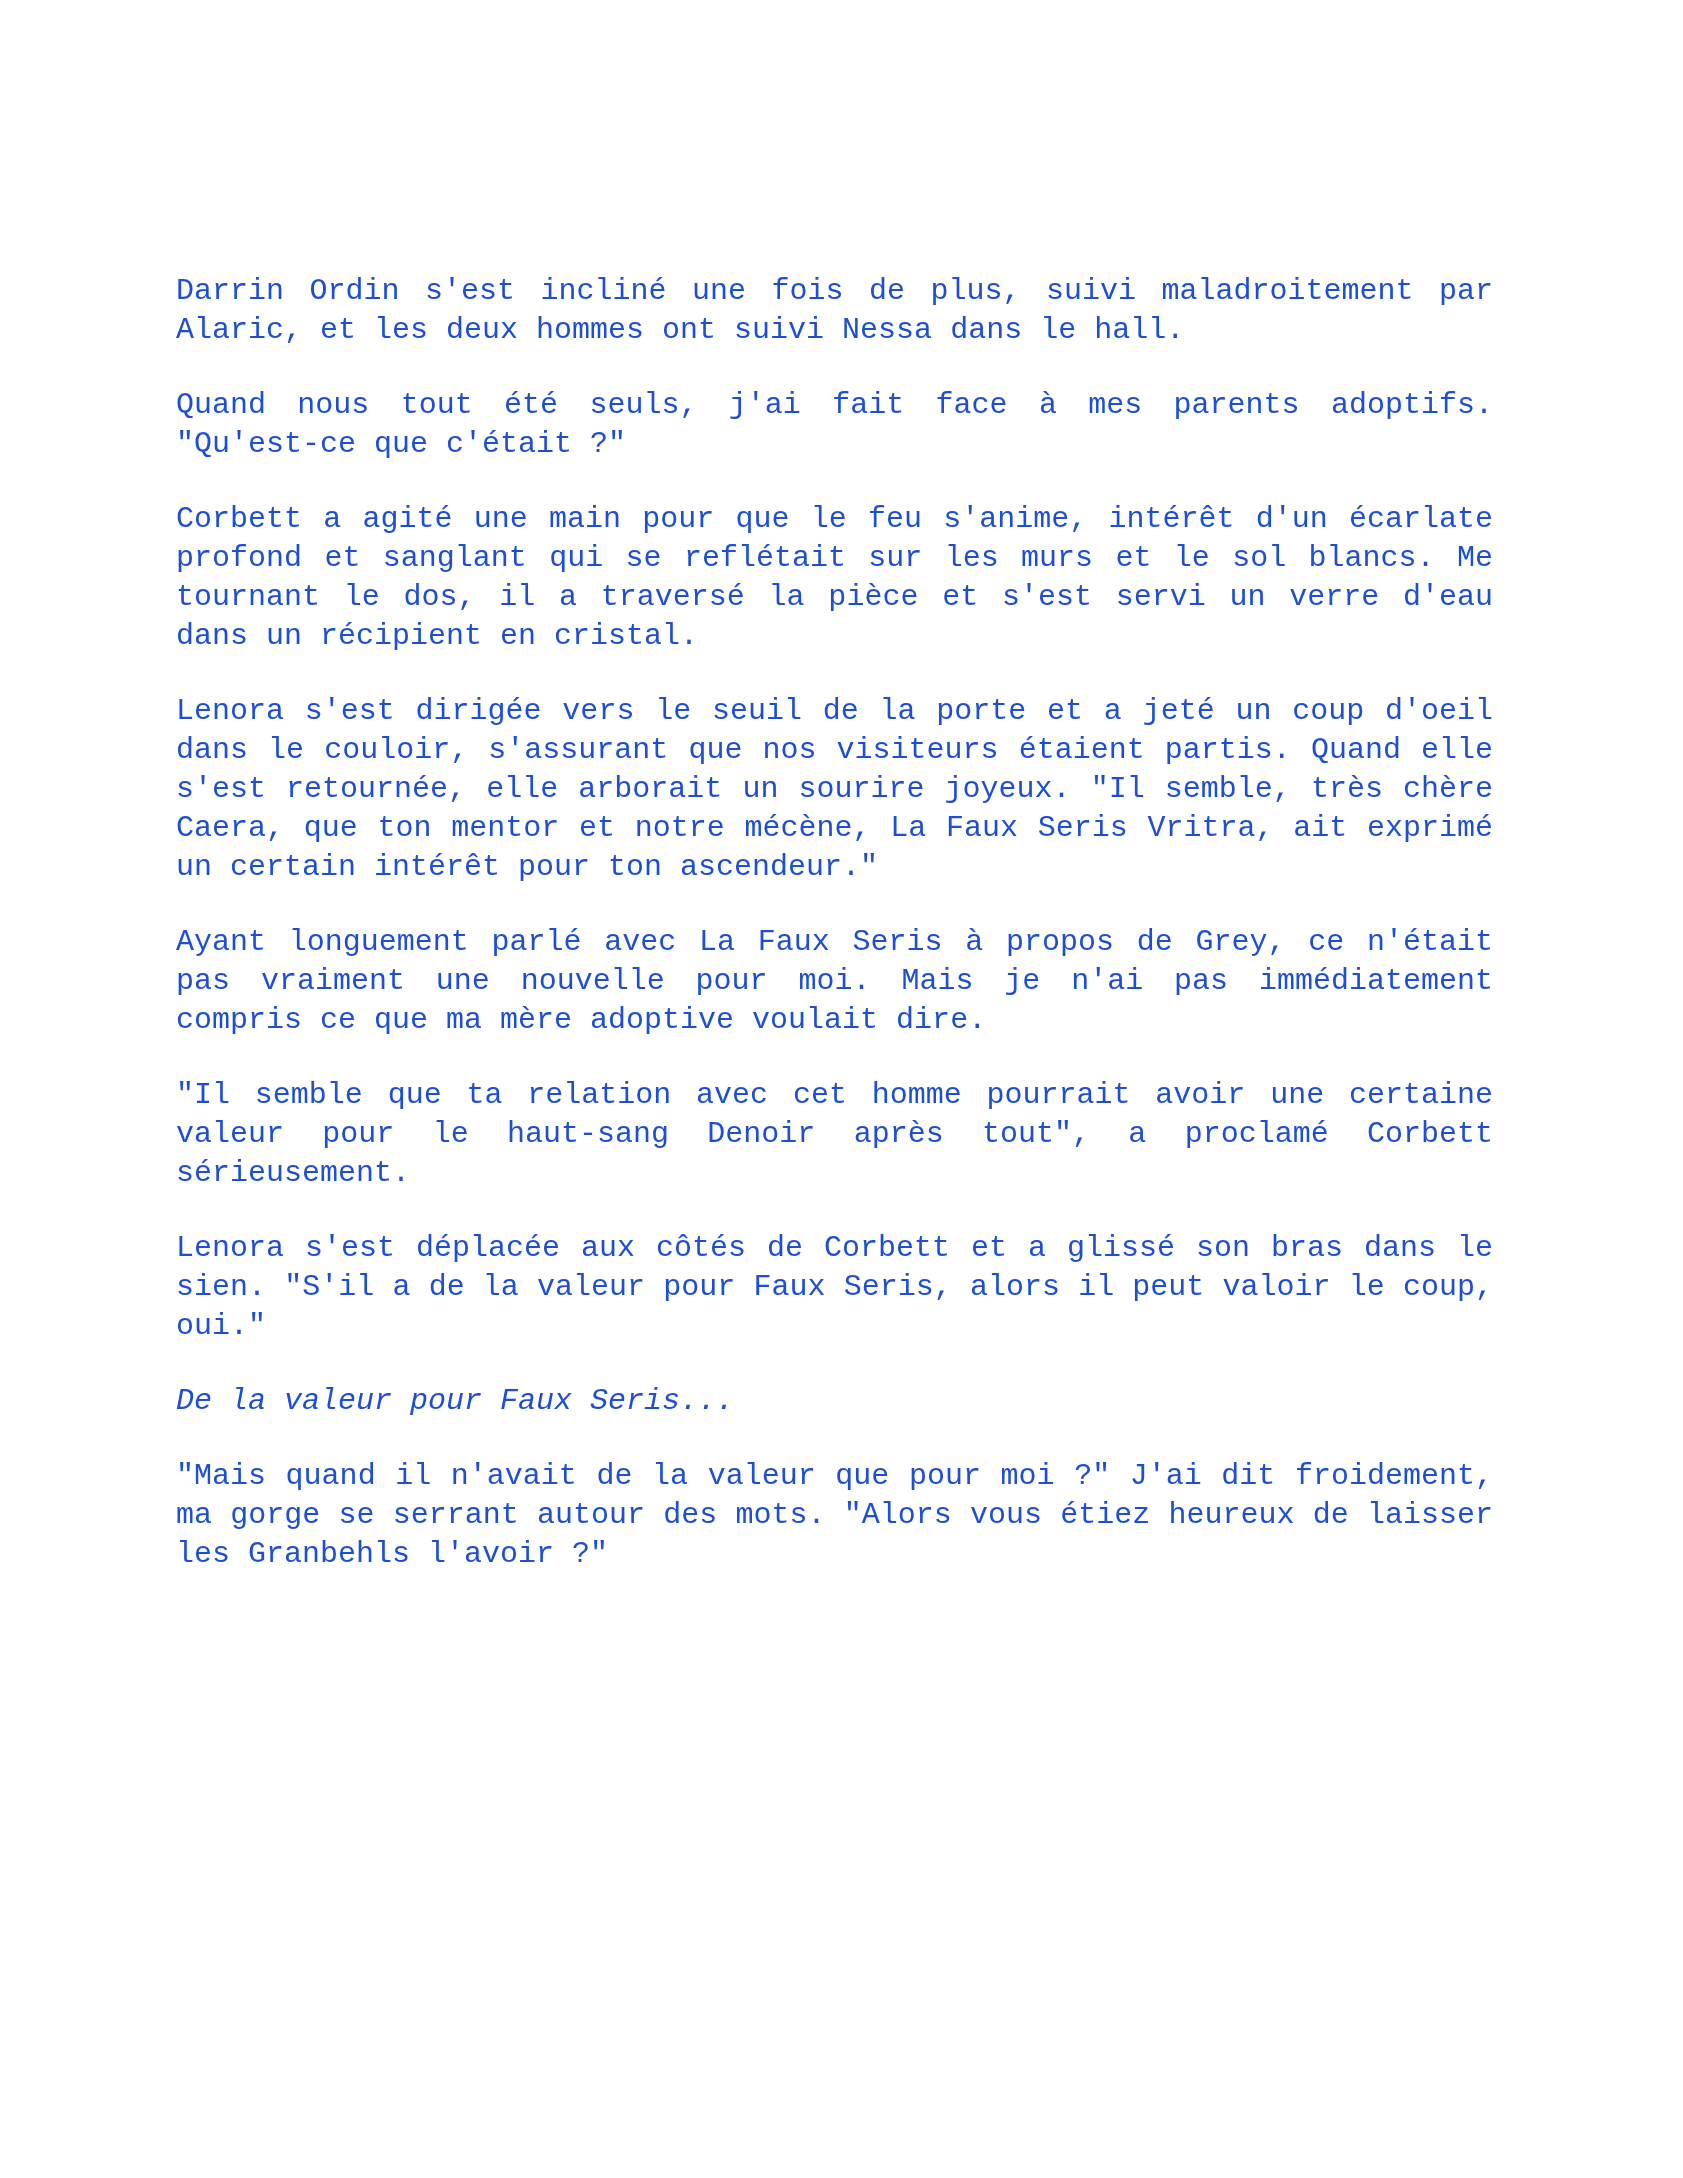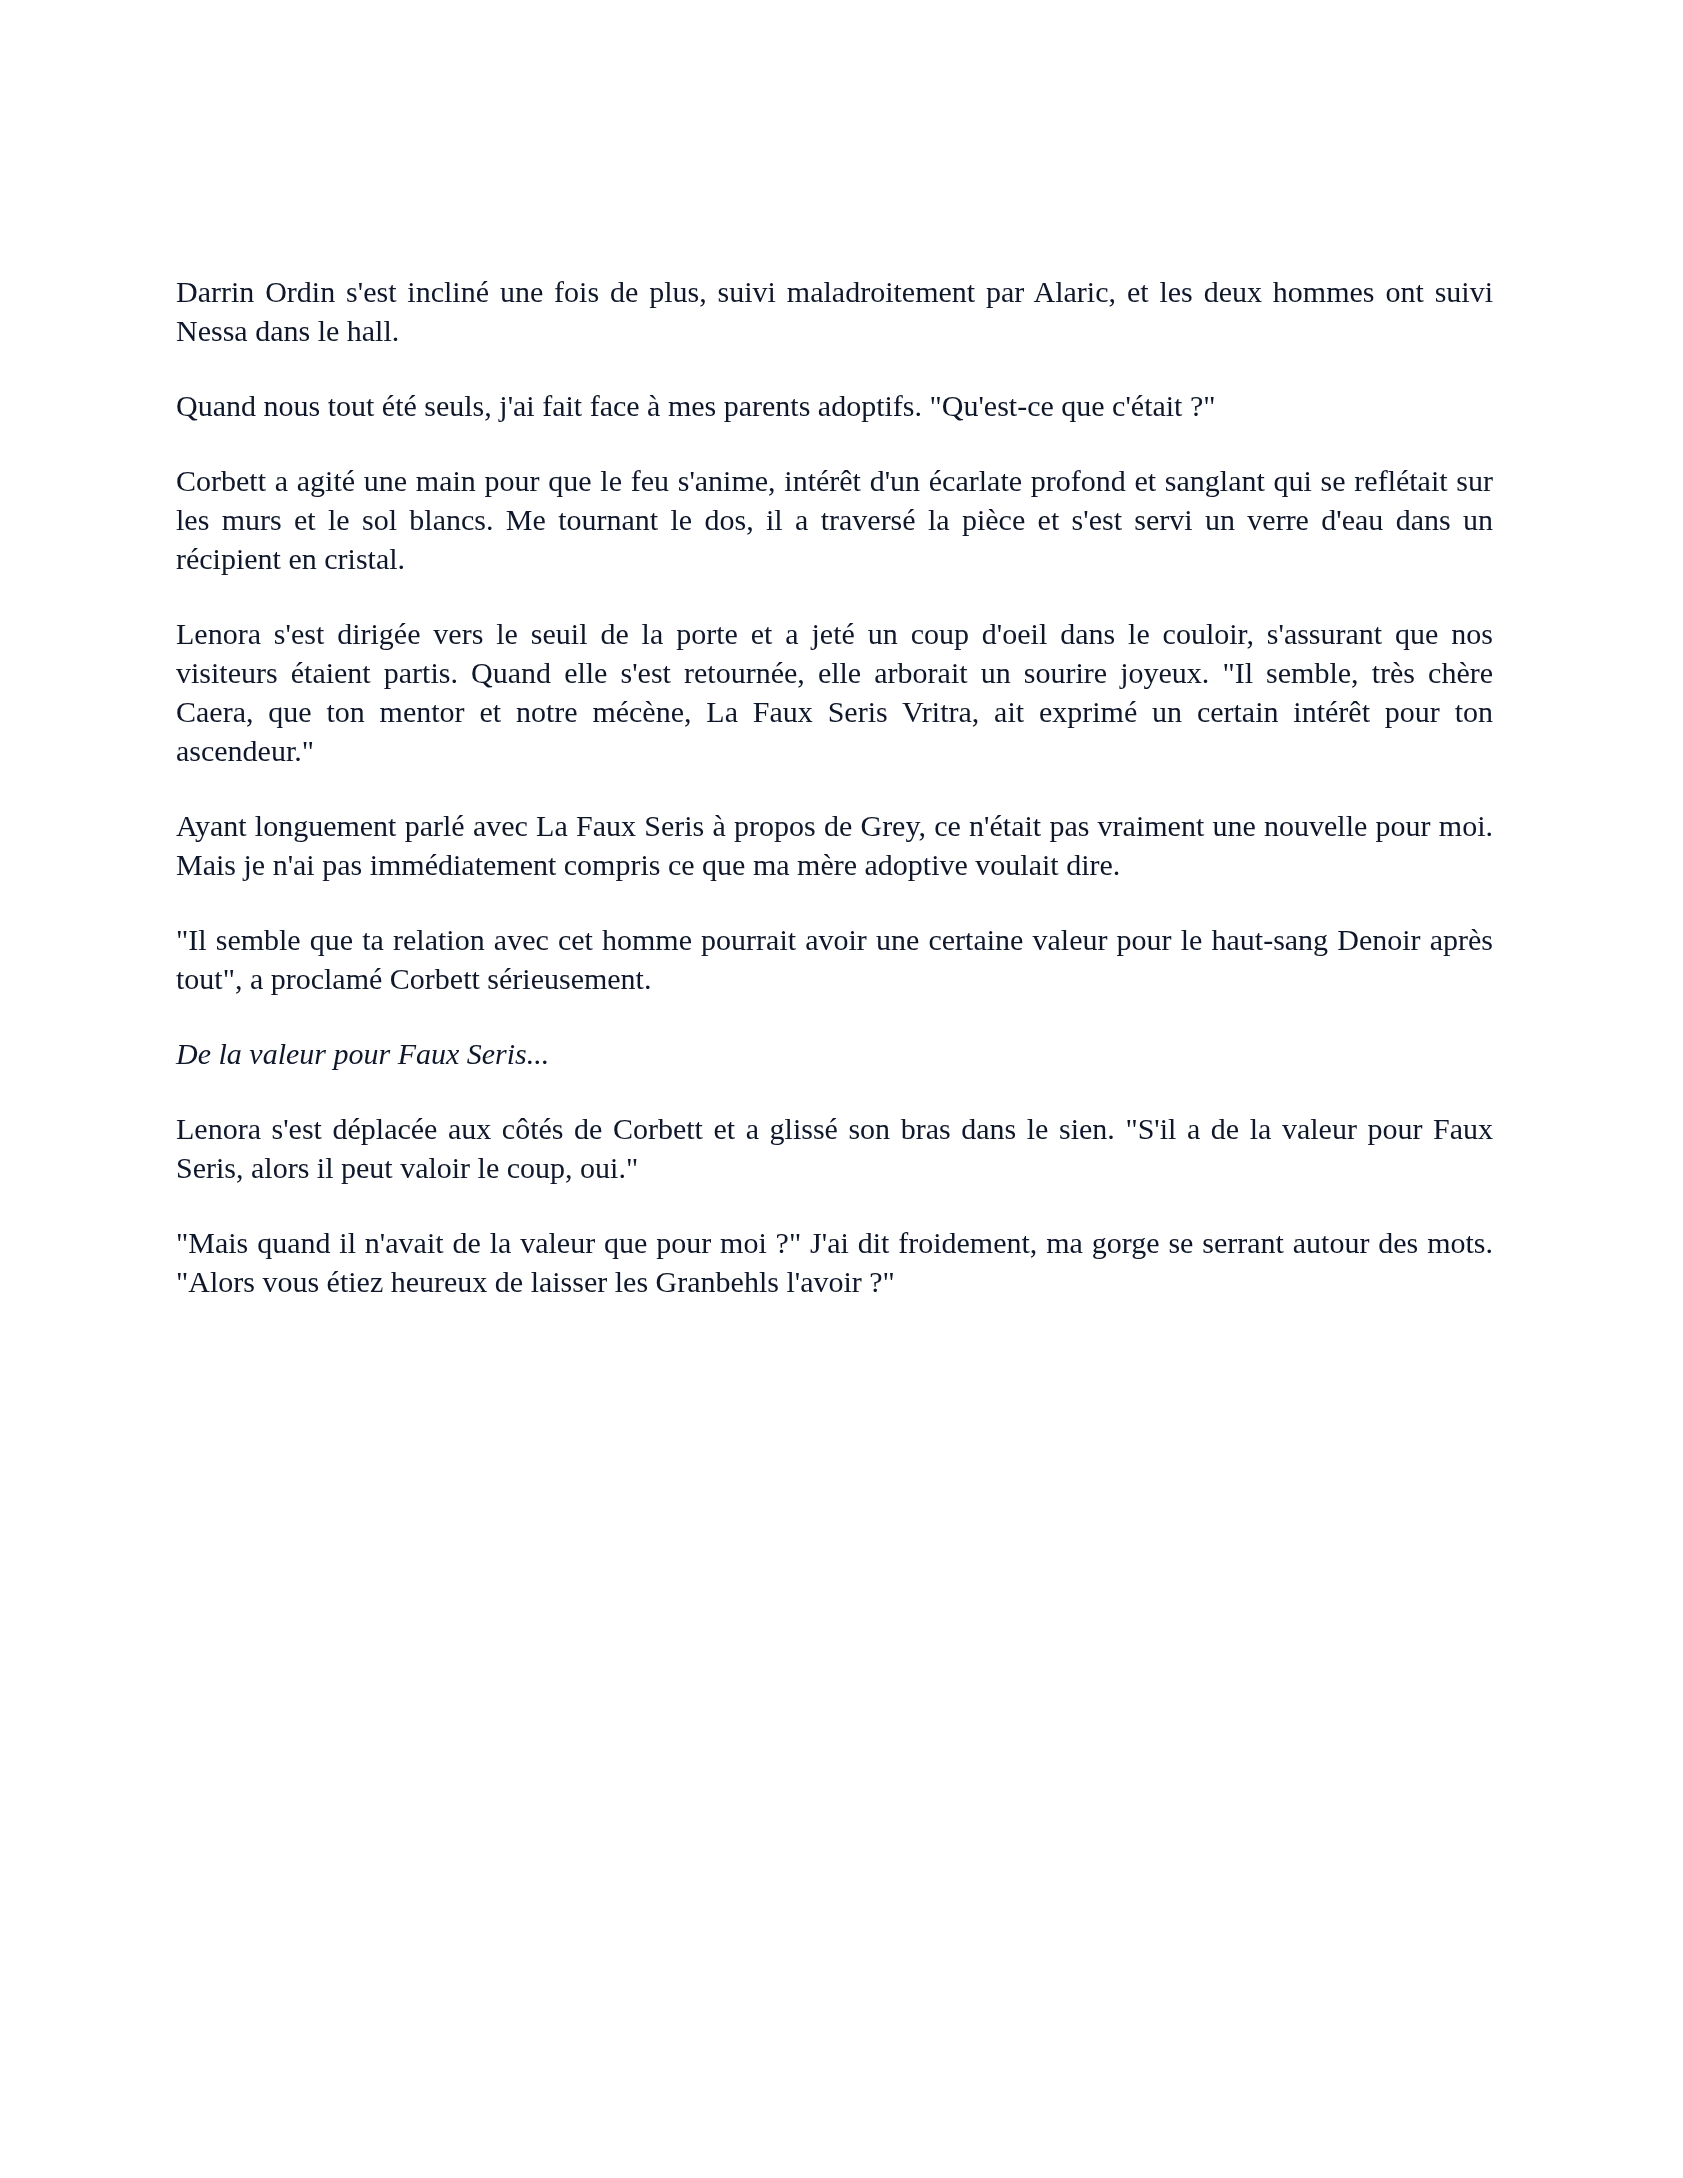--- a/index.html
+++ b/index.html
@@ -15,24 +15,24 @@
     box-sizing: border-box;
     overflow: hidden;
   }
   .content {
     position: absolute;
     left: 176px;
     top: 272px;
     width: 1317px;
   }
   .para {
-    font-family: Liberation Serif, serif;
+    font-family: Liberation Mono, monospace;
     font-size: 30px;
     line-height: 1.30;
-    color: #0f172a;
+    color: #1d4ed8;
     text-align: justify;
     text-justify: inter-word;
     margin: 0 0 36px 0;
     hyphens: none;
   }
   .para:last-child {
     margin-bottom: 0;
   }
   .para.italic {
     font-style: italic;
@@ -42,18 +42,18 @@
 <body>
 
 <div class="page">
   <div class="content">
     <p class="para">Darrin Ordin s'est incliné une fois de plus, suivi maladroitement par Alaric, et les deux hommes ont suivi Nessa dans le hall.</p>
     <p class="para">Quand nous tout été seuls, j'ai fait face à mes parents adoptifs. "Qu'est-ce que c'était ?"</p>
     <p class="para">Corbett a agité une main pour que le feu s'anime, intérêt d'un écarlate profond et sanglant qui se reflétait sur les murs et le sol blancs. Me tournant le dos, il a traversé la pièce et s'est servi un verre d'eau dans un récipient en cristal.</p>
     <p class="para">Lenora s'est dirigée vers le seuil de la porte et a jeté un coup d'oeil dans le couloir, s'assurant que nos visiteurs étaient partis. Quand elle s'est retournée, elle arborait un sourire joyeux. "Il semble, très chère Caera, que ton mentor et notre mécène, La Faux Seris Vritra, ait exprimé un certain intérêt pour ton ascendeur."</p>
     <p class="para">Ayant longuement parlé avec La Faux Seris à propos de Grey, ce n'était pas vraiment une nouvelle pour moi. Mais je n'ai pas immédiatement compris ce que ma mère adoptive voulait dire.</p>
     <p class="para">"Il semble que ta relation avec cet homme pourrait avoir une certaine valeur pour le haut-sang Denoir après tout", a proclamé Corbett sérieusement.</p>
+    <p class="para">Lenora s'est déplacée aux côtés de Corbett et a glissé son bras dans le sien. "S'il a de la valeur pour Faux Seris, alors il peut valoir le coup, oui."</p>
     <p class="para italic">De la valeur pour Faux Seris...</p>
-    <p class="para">Lenora s'est déplacée aux côtés de Corbett et a glissé son bras dans le sien. "S'il a de la valeur pour Faux Seris, alors il peut valoir le coup, oui."</p>
     <p class="para">"Mais quand il n'avait de la valeur que pour moi ?" J'ai dit froidement, ma gorge se serrant autour des mots. "Alors vous étiez heureux de laisser les Granbehls l'avoir ?"</p>
   </div>
 </div>
 
 
 </body></html>

